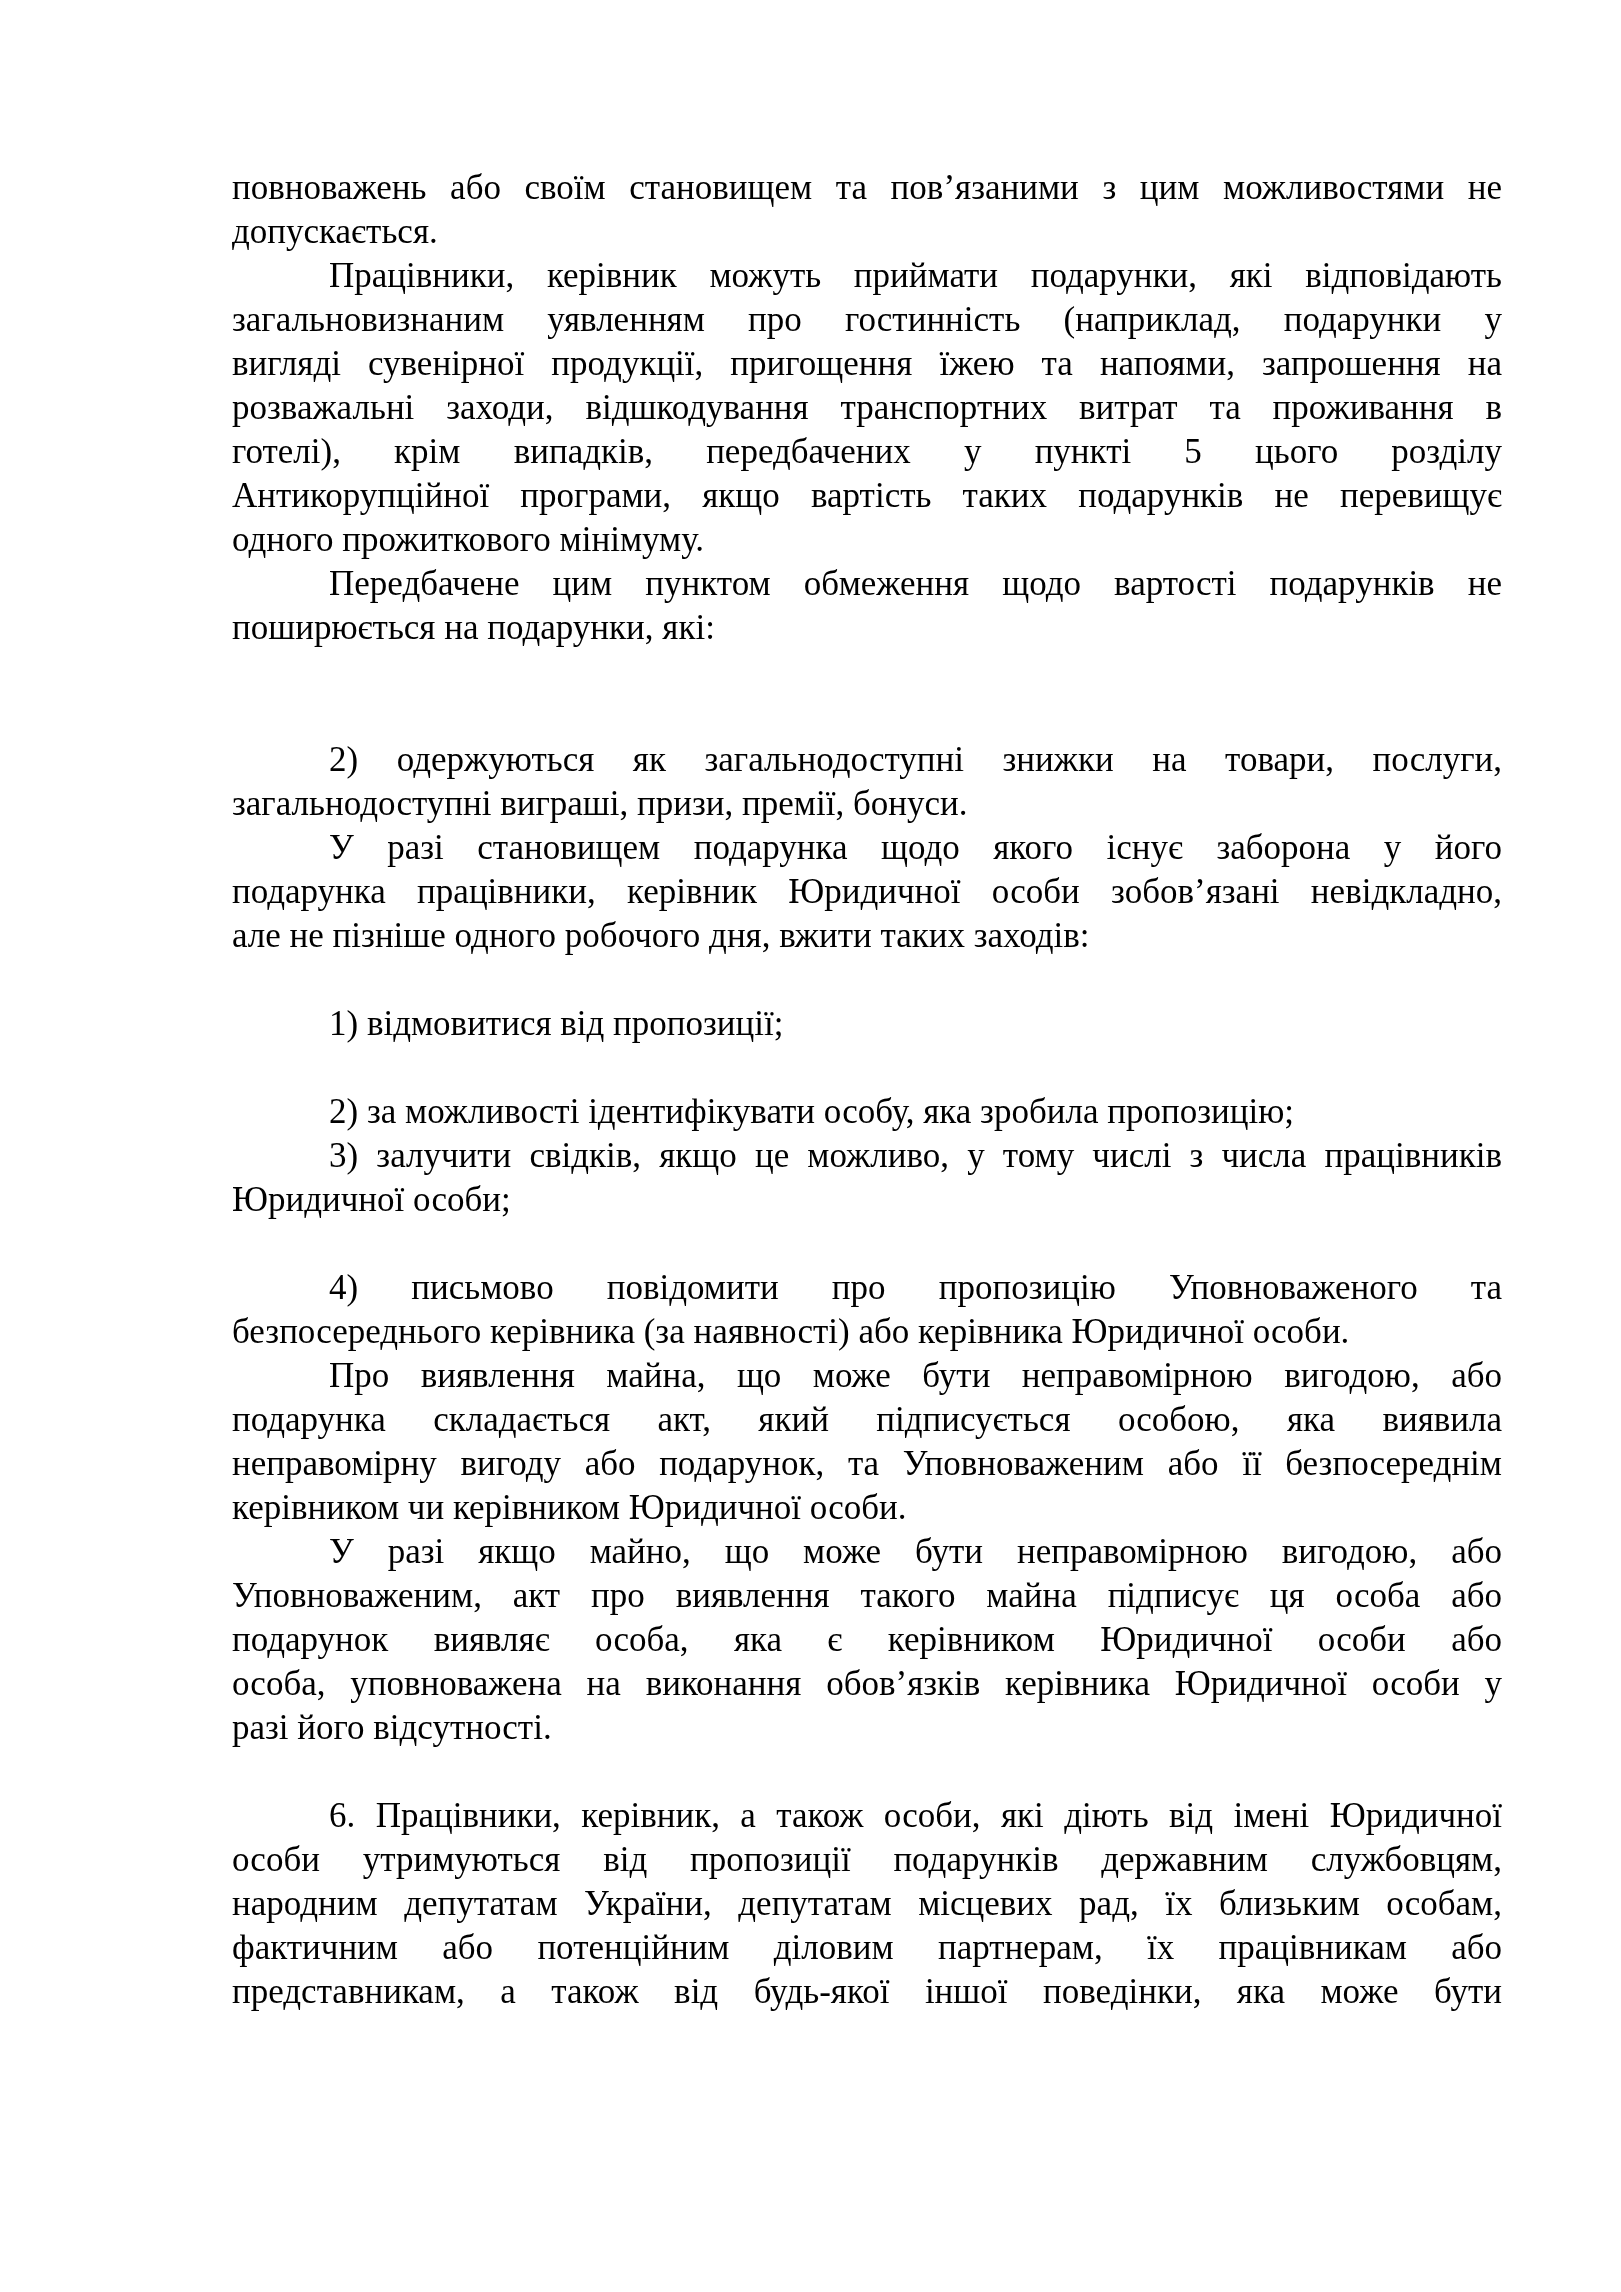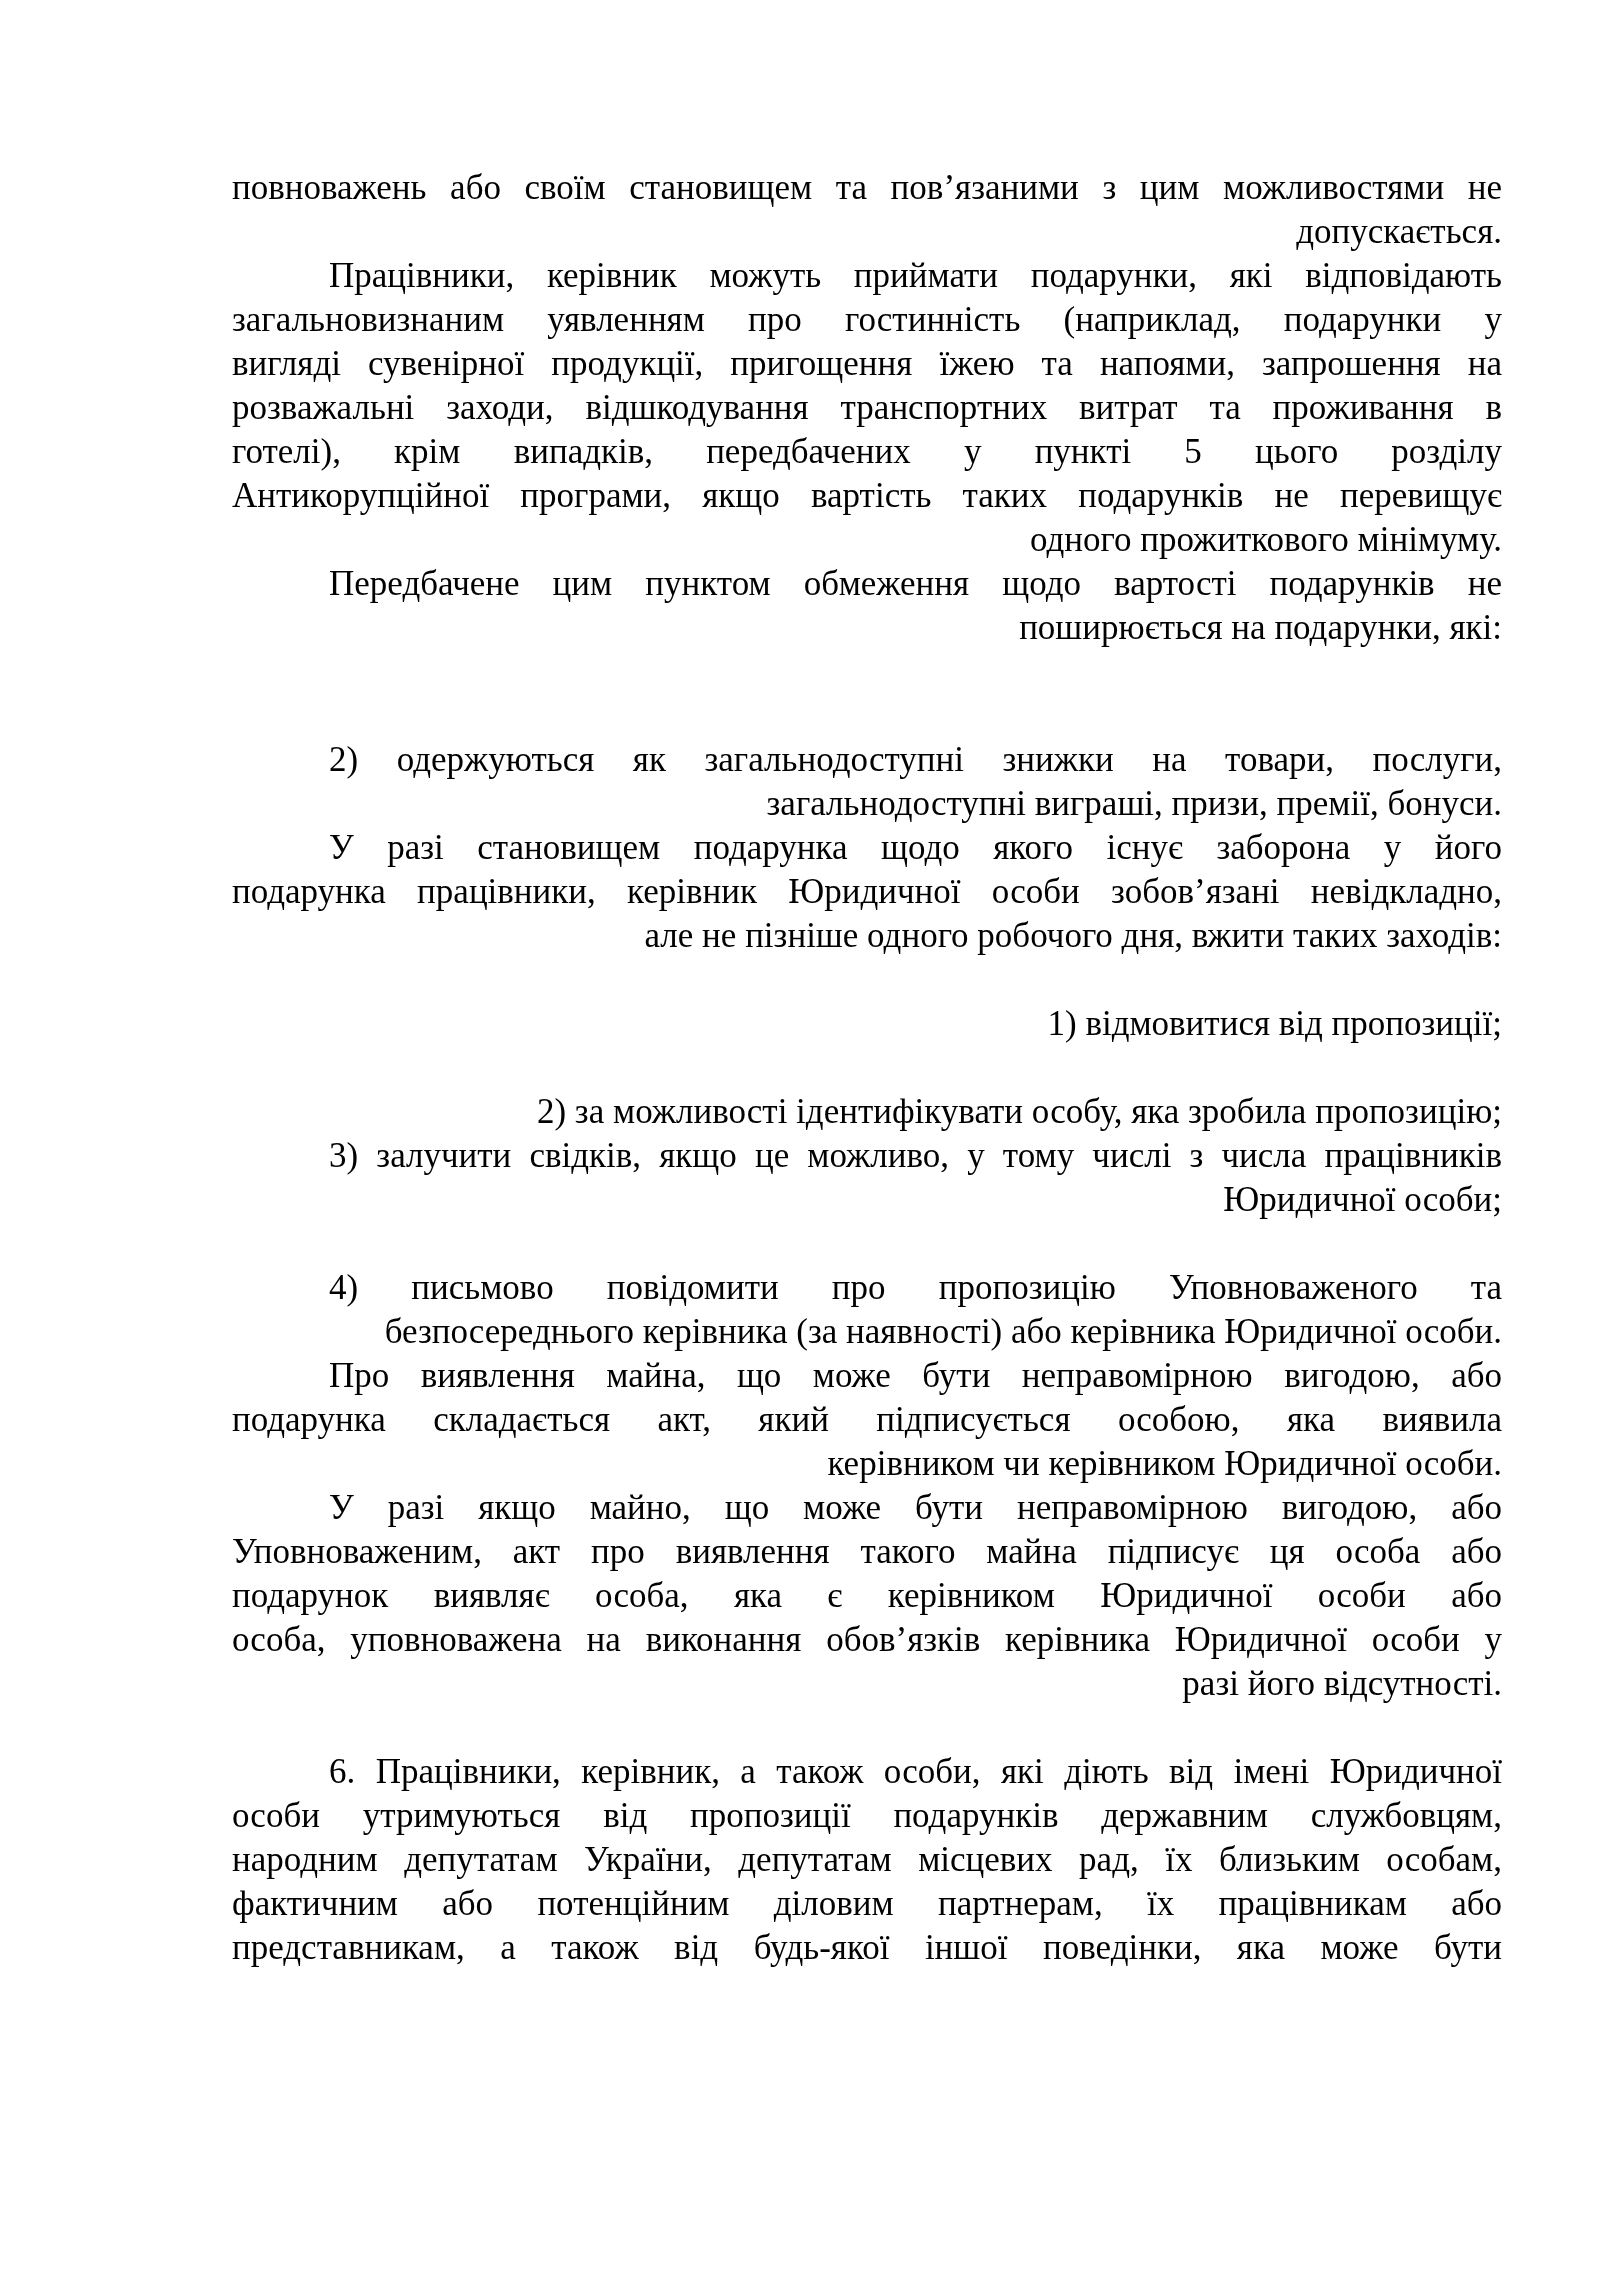--- a/index.html
+++ b/index.html
@@ -35,21 +35,21 @@
     height: 44px;
     white-space: nowrap;
     overflow: visible;
   }
   .line.j {
     text-align: justify;
     text-align-last: justify;
     white-space: normal;
   }
   .line.l {
-    text-align: right;
+    text-align: left;
   }
   .line.ind {
     padding-left: 97px;
   }
   .line.blank {
     height: 44px;
   }
 </style>
 </head>
 <body>
@@ -78,20 +78,21 @@
     <div class="line l ind">1) відмовитися від пропозиції;</div>
     <div class="line blank"></div>
     <div class="line l ind">2) за можливості ідентифікувати особу, яка зробила пропозицію;</div>
     <div class="line j ind">3) залучити свідків, якщо це можливо, у тому числі з числа працівників</div>
     <div class="line l">Юридичної особи;</div>
     <div class="line blank"></div>
     <div class="line j ind">4) письмово повідомити про пропозицію Уповноваженого та</div>
     <div class="line l">безпосереднього керівника (за наявності) або керівника Юридичної особи.</div>
     <div class="line j ind">Про виявлення майна, що може бути неправомірною вигодою, або</div>
     <div class="line j">подарунка складається акт, який підписується особою, яка виявила</div>
+    <div class="line j">неправомірну вигоду або подарунок, та Уповноваженим або її безпосереднім</div>
     <div class="line l">керівником чи керівником Юридичної особи.</div>
     <div class="line j ind">У разі якщо майно, що може бути неправомірною вигодою, або</div>
     <div class="line j">Уповноваженим, акт про виявлення такого майна підписує ця особа або</div>
     <div class="line j">подарунок виявляє особа, яка є керівником Юридичної особи або</div>
     <div class="line j">особа, уповноважена на виконання обов’язків керівника Юридичної особи у</div>
     <div class="line l">разі його відсутності.</div>
     <div class="line blank"></div>
     <div class="line j ind">6. Працівники, керівник, а також особи, які діють від імені Юридичної</div>
     <div class="line j">особи утримуються від пропозиції подарунків державним службовцям,</div>
     <div class="line j">народним депутатам України, депутатам місцевих рад, їх близьким особам,</div>

